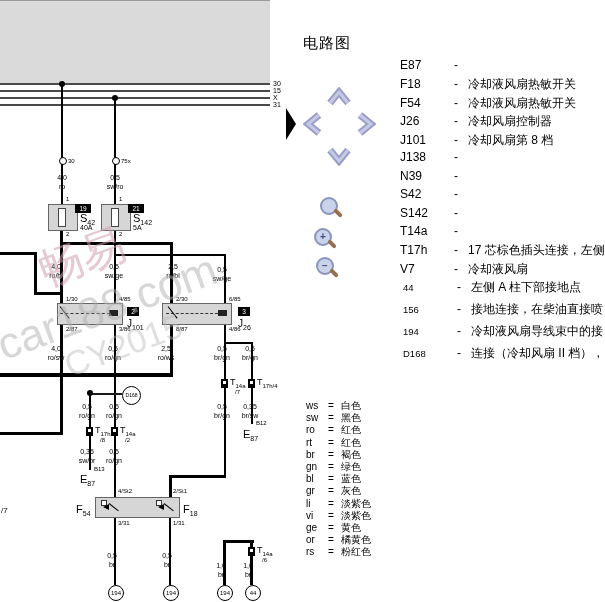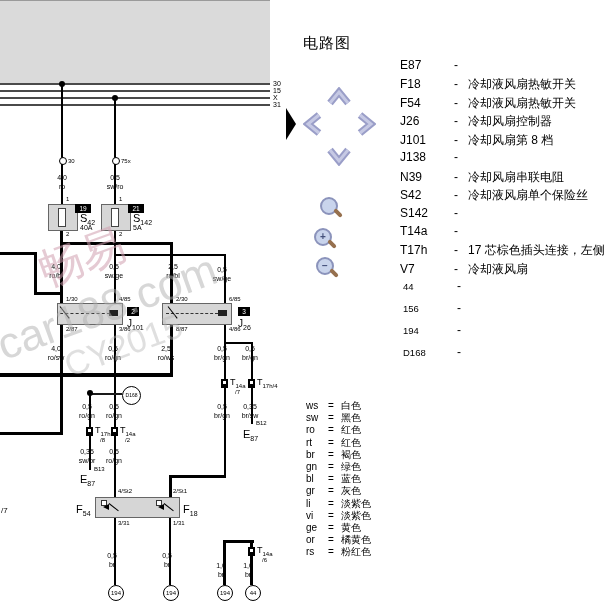--- a/index.html
+++ b/index.html
@@ -375,26 +375,24 @@
         <span class="ldash">-</span>
         <span class="ldesc">冷却风扇第 8 档</span>
       </div>
     <div class="lrow">
         <span class="lcode">J138</span>
         <span class="ldash">-</span>
       </div>
     <div class="lrow">
         <span class="lcode">N39</span>
         <span class="ldash">-</span>
-        <span class="ldesc">冷却风扇串联电阻</span>
       </div>
     <div class="lrow">
         <span class="lcode">S42</span>
         <span class="ldash">-</span>
-        <span class="ldesc">冷却液风扇单个保险丝</span>
       </div>
     <div class="lrow">
         <span class="lcode">S142</span>
         <span class="ldash">-</span>
       </div>
     <div class="lrow">
         <span class="lcode">T14a</span>
         <span class="ldash">-</span>
       </div>
     <div class="lrow">
@@ -403,32 +401,36 @@
         <span class="ldesc">17 芯棕色插头连接，左侧</span>
       </div>
     <div class="lrow">
         <span class="lcode">V7</span>
         <span class="ldash">-</span>
         <span class="ldesc">冷却液风扇</span>
       </div>
     <div class="rrow">
         <span class="rcode">44</span>
         <span class="ldash">-</span>
+        <span class="ldesc">左侧 A 柱下部接地点</span>
       </div>
     <div class="rrow">
         <span class="rcode">156</span>
         <span class="ldash">-</span>
+        <span class="ldesc">接地连接，在柴油直接喷</span>
       </div>
     <div class="rrow">
         <span class="rcode">194</span>
         <span class="ldash">-</span>
+        <span class="ldesc">冷却液风扇导线束中的接</span>
       </div>
     <div class="rrow">
         <span class="rcode">D168</span>
         <span class="ldash">-</span>
+        <span class="ldesc">连接（冷却风扇 II 档），</span>
       </div>
   </div>
 
   <div id="colors">
     <div class="crow">
         <span class="ccode">ws</span>
         <span class="ceq">=</span>
         <span class="cname">白色</span>
       </div>
     <div class="crow">

